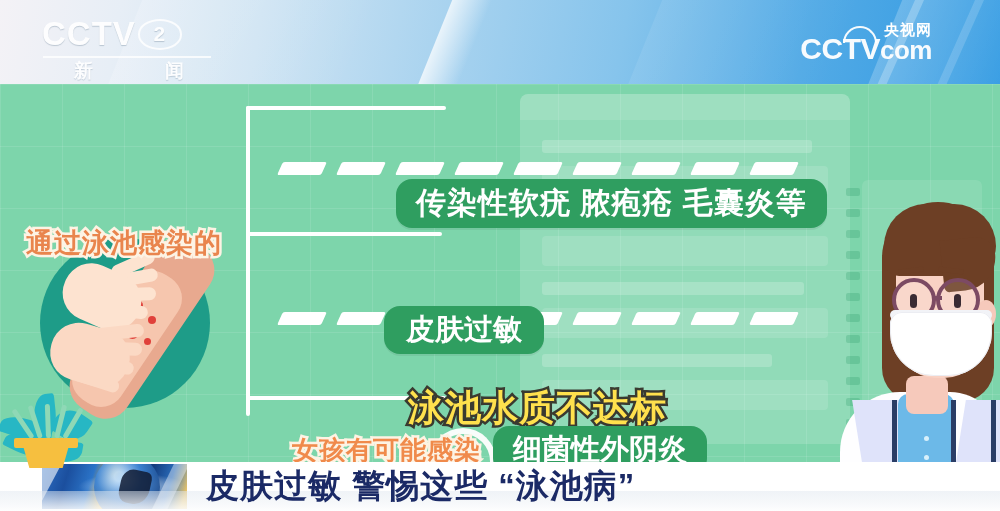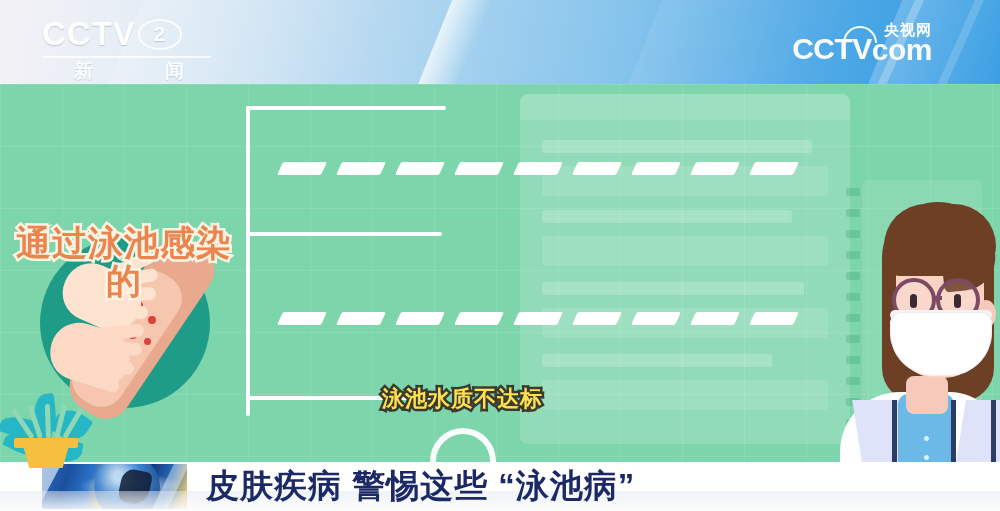--- a/index.html
+++ b/index.html
@@ -42,21 +42,21 @@
     background:rgba(255,255,255,.78); }
   .logo13 .lg-sub { position:absolute; left:32px; top:42px; width:110px;
     display:flex; justify-content:space-between; font-size:19px; font-weight:bold;
     color:#ffffff; opacity:.9; text-shadow:0 1px 1px rgba(120,140,160,.4); }
 
   
   .logocom { position:absolute; right:68px; top:24px; height:40px;
     display:flex; align-items:flex-end; }
   .logocom .cc { font-size:30px; font-weight:bold; color:#fff; opacity:.96;
     letter-spacing:-.5px; line-height:30px; }
-  .logocom .dotcom { font-size:30px; font-weight:bold; color:#fff; opacity:.96;
+  .logocom .dotcom { font-size:26px; font-weight:bold; color:#fff; opacity:.96;
     line-height:28px; letter-spacing:-.5px; }
   .logocom .cn { position:absolute; right:0; top:-3px; font-size:15px;
     font-weight:bold; color:#fff; letter-spacing:1px; }
   .logocom .arc { position:absolute; right:55px; top:2px; width:34px; height:17px;
     border:2.5px solid #fff; border-bottom:none; border-radius:17px 17px 0 0;
     opacity:.95; }
 
   
   .stage { position:absolute; left:0; top:84px; width:1000px; height:378px;
     background:#7dd5ab; overflow:hidden; }
@@ -113,41 +113,41 @@
     height:13px; }
   .handart .fin2 { position:absolute; background:#fbd9c4; border-radius:10px;
     height:13px; }
   .leafart { position:absolute; left:0px; top:300px; width:120px; height:78px; }
   .leafart .lf { position:absolute; background:#27b7c4; border-radius:60% 10% 60% 10%; }
   .leafart .stem { position:absolute; left:48px; top:34px; width:3px; height:44px;
     background:#27b7c4; transform:rotate(8deg); }
 
   
   .lead { position:absolute; left:0px; top:140px; width:248px; text-align:center;
-    font-size:35px; font-weight:bold; line-height:38px; color:#e9854d;
+    font-size:27px; font-weight:bold; line-height:38px; color:#e9854d;
     letter-spacing:1px;
     -webkit-text-stroke:5px #fdf3e4; paint-order:stroke fill; }
   .lead span { display:block; }
 
   
   .row { position:absolute; display:flex; align-items:center; }
   .badge { background:#2f9e60; border-radius:16px; color:#ffffff;
     font-weight:bold; display:flex; align-items:center; justify-content:center;
     box-shadow:0 2px 0 rgba(0,0,0,.06); }
   .r1 { left:396px; top:95px; }
   .r1 .badge { height:49px; padding:0 20px; font-size:30px; letter-spacing:1px; }
   .ytext { font-weight:bold; color:#ffe14d; letter-spacing:1px;
     -webkit-text-stroke:5px #3a3a30; paint-order:stroke fill; }
   .r2 { left:396px; top:178px; font-size:28px; }
   .r3 { left:384px; top:222px; align-items:center; gap:14px; }
   .otext { font-weight:bold; color:#f08a4b; letter-spacing:1px;
     -webkit-text-stroke:5px #fdf3e4; paint-order:stroke fill; }
   .r3 .otext { font-size:24px; }
   .r3 .badge { height:48px; padding:0 22px; font-size:29px; }
-  .r4 { left:382px; top:300px; font-size:22px; }
+  .r4 { left:408px; top:300px; font-size:36px; }
   .r5 { left:292px; top:342px; align-items:center; gap:12px; }
   .r5 .otext { font-size:26px; }
   .r5 .badge { height:48px; padding:0 20px; font-size:29px; }
 
   
   .doc { position:absolute; left:838px; top:120px; width:162px; height:342px; }
   .doc .coat { position:absolute; left:2px; top:188px; width:160px; height:154px;
     background:#fefeff; border-radius:60px 50px 0 0; }
   .doc .lapelL { position:absolute; left:26px; top:196px; width:48px; height:150px;
     background:#dfe3fa; transform:skewX(9deg); }
@@ -348,30 +348,36 @@
       <div class="lf" style="left:4px;top:52px;width:40px;height:18px;transform:rotate(26deg);"></div>
       <div class="lf" style="left:34px;top:10px;width:22px;height:44px;transform:rotate(-6deg);"></div>
       <div class="lf" style="left:54px;top:26px;width:34px;height:30px;transform:rotate(34deg);"></div>
       <div class="lf" style="left:46px;top:56px;width:36px;height:22px;transform:rotate(10deg);"></div>
     </div>
 
     <div class="lead">
       <span>通过泳池感染的</span>
     </div>
 
+    <div class="row r1">
+      <div class="badge">传染性软疣 脓疱疮 毛囊炎等</div>
+    </div>
 
 
     <div class="row r3">
+      <div class="badge">皮肤过敏</div>
     </div>
 
     <div class="row r4">
       <div class="ytext">泳池水质不达标</div>
     </div>
 
     <div class="row r5">
+      <div class="otext">女孩有可能感染</div>
+      <div class="badge">细菌性外阴炎</div>
     </div>
 
     <div class="doc">
       <div class="hairback"></div>
       <div class="coat"></div>
       <div class="lapelL"></div>
       <div class="lapelR"></div>
       <div class="shirt"></div>
       <div class="shirtdots">
           <i></i>
@@ -400,21 +406,21 @@
 
   <div class="banner">
     <div class="bnr-art">
       <div class="globe"></div>
       <div class="cont"></div>
       <div class="streakA"></div>
       <div class="streakB"></div>
     </div>
     <div class="sheen"></div>
   </div>
-  <div class="bnr-title">皮肤疾病 警惕这些 “泳池病”</div>
+  <div class="bnr-title">皮肤过敏 警惕这些 “泳池病”</div>
 
   <div class="potart">
     <div class="plant">
       <i style="left:0px;transform:rotate(-34deg);"></i>
       <i style="left:8px;transform:rotate(-18deg);"></i>
       <i style="left:16px;transform:rotate(-2deg);"></i>
       <i style="left:24px;transform:rotate(14deg);"></i>
       <i style="left:32px;transform:rotate(30deg);"></i>
     </div>
     <div class="rim"></div>

